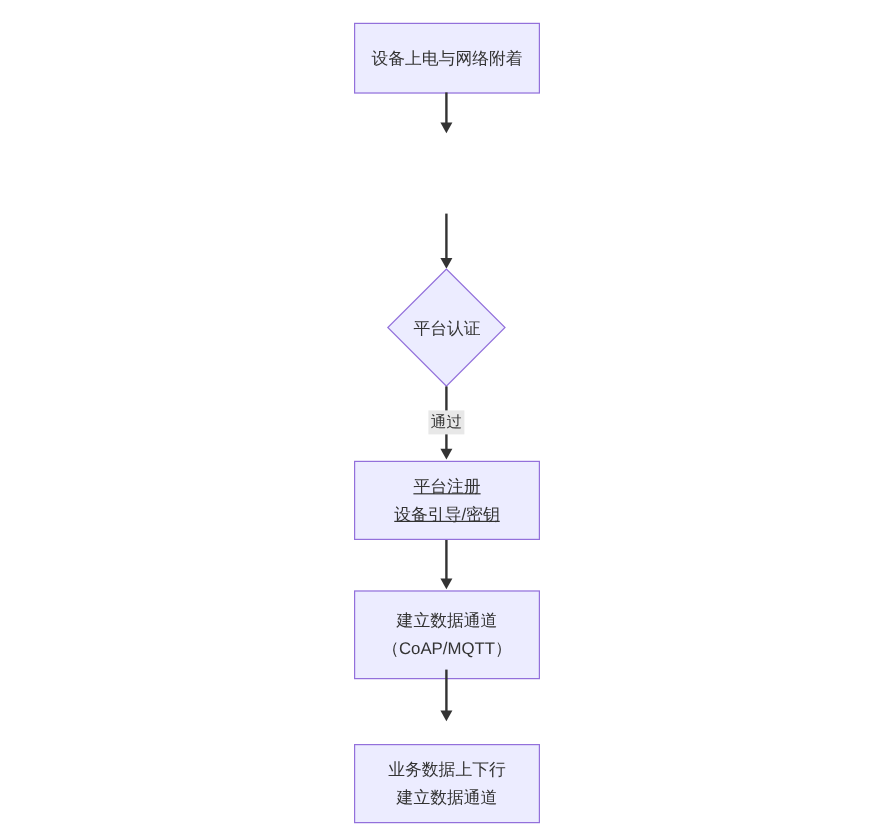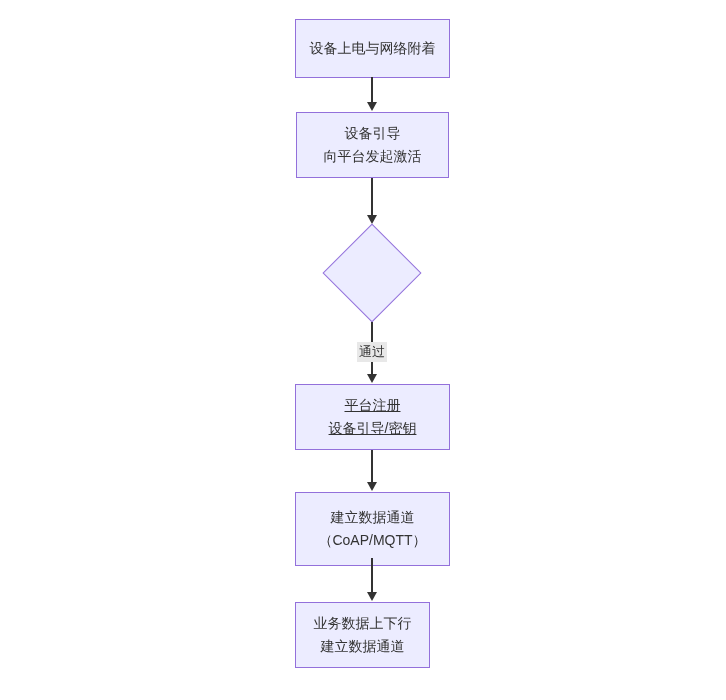--- a/index.html
+++ b/index.html
@@ -31,21 +31,21 @@
     text-align:center;
     font-size:14px;
     line-height:23px;
   }
   .node span{display:block;white-space:nowrap;}
   
   .n0{left:295px;top:19px;width:155px;height:59px;}
   .n1{left:296px;top:112px;width:153px;height:66px;}
   .n3{left:295px;top:384px;width:155px;height:66px;text-decoration:underline;}
   .n4{left:295px;top:492px;width:155px;height:74px;}
-  .n5{left:295px;top:602px;width:135px;height:66px;}
+  .n5{left:295px;top:620px;width:155px;height:66px;}
   
   .diamond-shape{
     position:absolute;
     left:337px;top:238px;
     width:70px;height:70px;
     box-sizing:border-box;
     background:var(--node-fill);
     border:1px solid var(--node-border);
     transform:rotate(45deg);
   }
@@ -98,29 +98,26 @@
 
 <div class="canvas">
 
   <div class="node n0">
     <span>设备上电与网络附着</span>
   </div>
 
   <div class="edge-line e1"></div>
   <div class="arrowhead h1"></div>
 
-  <div class="node n1">
-    <span>设备引导</span>
-    <span>向平台发起激活</span>
-  </div>
 
   <div class="edge-line e2"></div>
   <div class="arrowhead h2"></div>
 
   <div class="diamond-shape"></div>
+  <div class="diamond-label">平台认证</div>
 
   <div class="edge-line e3"></div>
   <div class="edge-label">通过</div>
   <div class="arrowhead h3"></div>
 
   <div class="node n3">
     <span>平台注册</span>
     <span>设备引导/密钥</span>
   </div>
 

